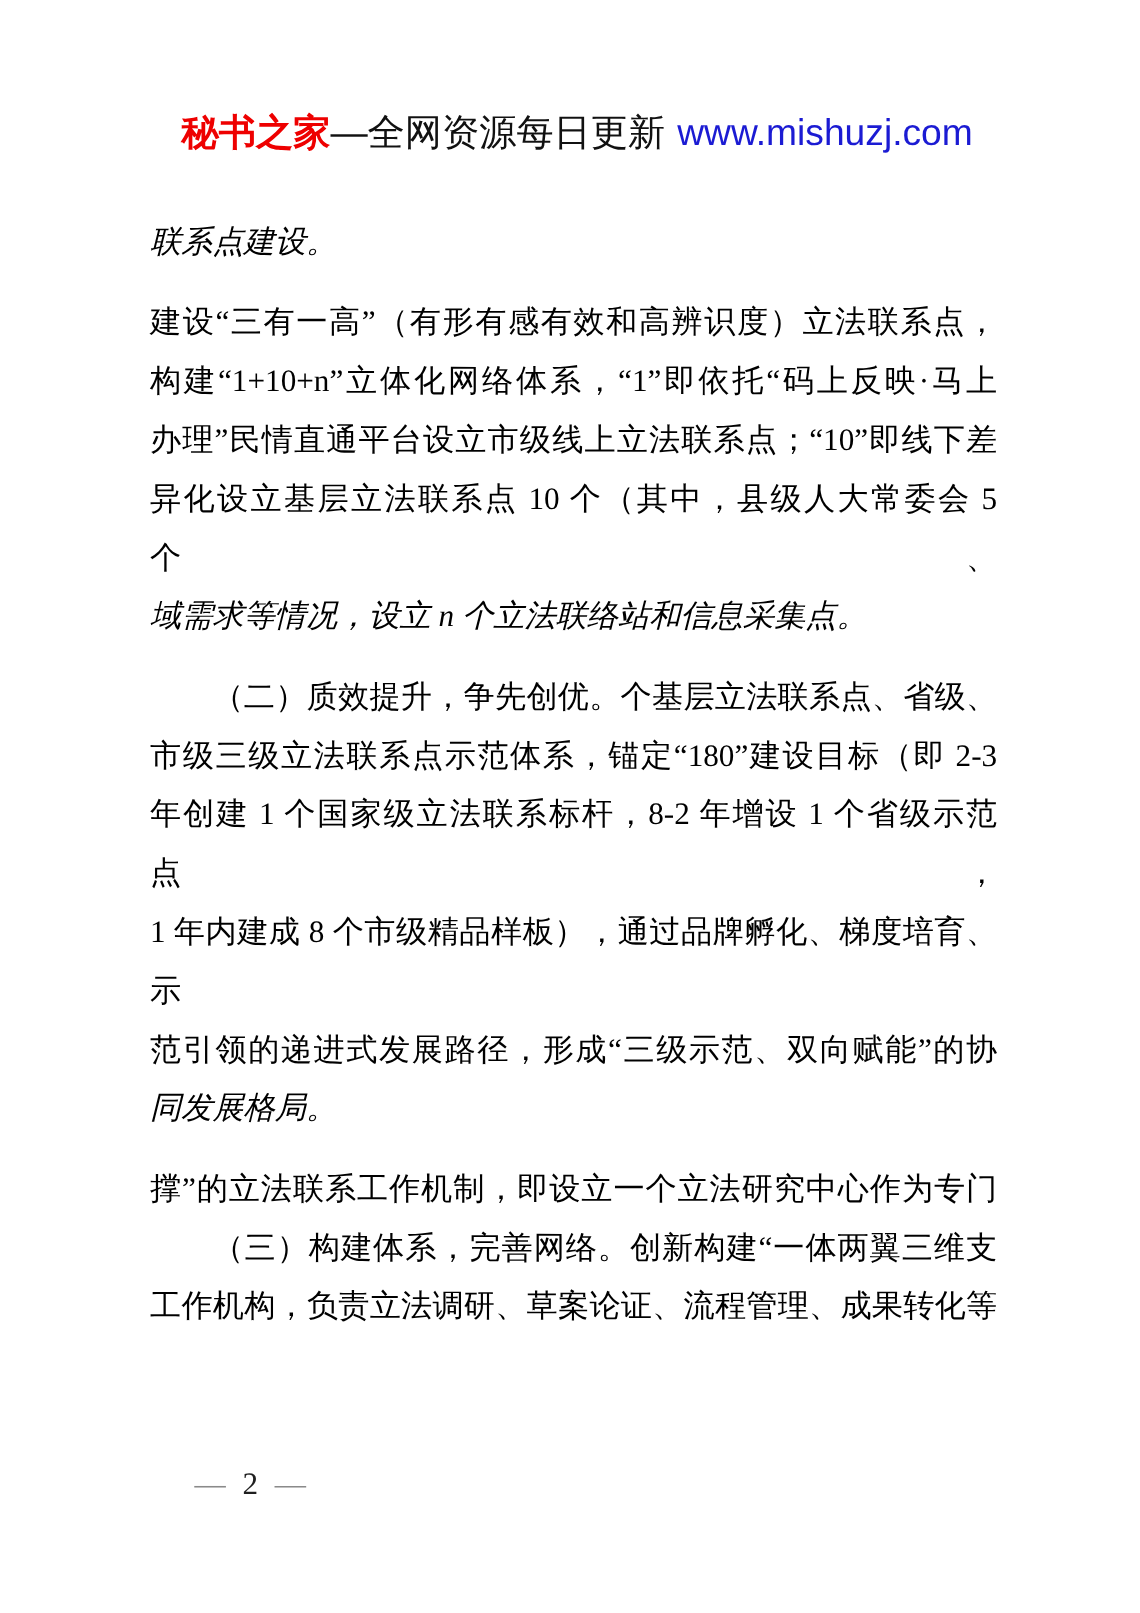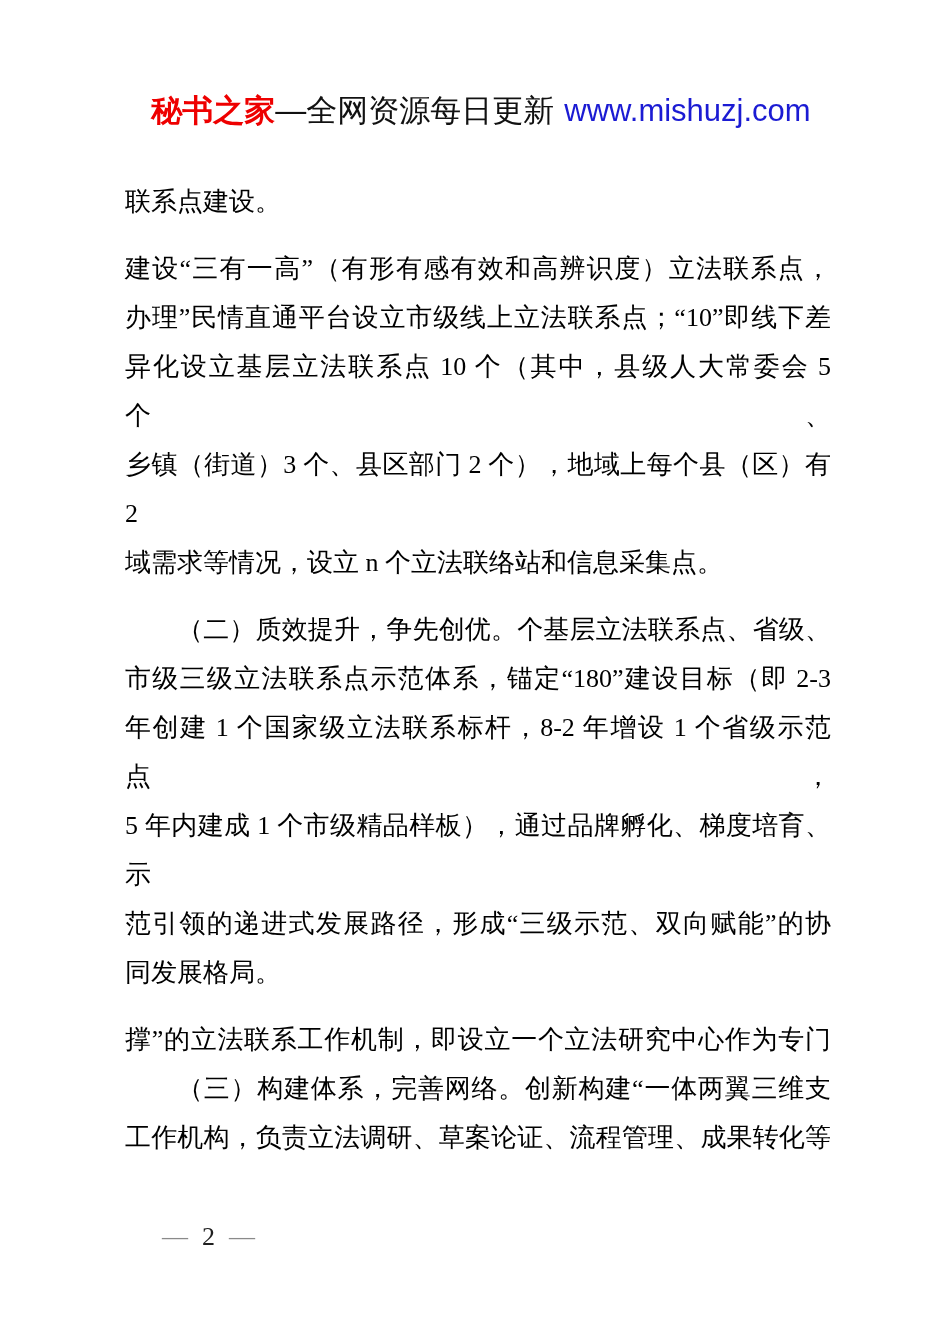--- a/index.html
+++ b/index.html
@@ -38,21 +38,21 @@
     color: #000000;
     letter-spacing: 0;
   }
   .paragraph + .paragraph { margin-top: 18px; }
   .line {
     text-align: justify;
     text-align-last: justify;
     min-height: 49px;
   }
   .line.first { text-indent: 2em; }
-  .line.last  { text-align-last: left; }
+  .line.last  { text-align-last: left; font-style: italic; }
   .footer {
     position: absolute;
     left: 162px;
     top: 1222px;
     font-size: 26px;
     font-family: "Liberation Serif", "DejaVu Serif", serif;
     white-space: nowrap;
   }
   .footer .pagenum { margin: 0 14px; }
 </style>
@@ -64,30 +64,30 @@
   <div class="header">
     <span class="brand" style="color: rgb(238, 0, 0);">秘书之家</span><span class="sep">—</span><span class="tagline">全网资源每日更新</span><span class="url" style="color: rgb(27, 27, 211);">www.mishuzj.com</span>
   </div>
 
   <div class="doc-body">
       <div class="paragraph">
         <div class="line last">联系点建设。</div>
       </div>
       <div class="paragraph">
         <div class="line">建设“三有一高”（有形有感有效和高辨识度）立法联系点，</div>
+        <div class="line">构建“1+10+n”立体化网络体系，“1”即依托“码上反映·马上</div>
         <div class="line">办理”民情直通平台设立市级线上立法联系点；“10”即线下差</div>
         <div class="line">异化设立基层立法联系点 10 个（其中，县级人大常委会 5 个、</div>
-        <div class="line">乡镇（街道）3 个、县区部门 2 个），地域上每个县（区）有 2</div>
         <div class="line last">域需求等情况，设立 n 个立法联络站和信息采集点。</div>
       </div>
       <div class="paragraph">
         <div class="line first">（二）质效提升，争先创优。个基层立法联系点、省级、</div>
         <div class="line">市级三级立法联系点示范体系，锚定“180”建设目标（即 2-3</div>
         <div class="line">年创建 1 个国家级立法联系标杆，8-2 年增设 1 个省级示范点，</div>
-        <div class="line">5 年内建成 1 个市级精品样板），通过品牌孵化、梯度培育、示</div>
+        <div class="line">1 年内建成 8 个市级精品样板），通过品牌孵化、梯度培育、示</div>
         <div class="line">范引领的递进式发展路径，形成“三级示范、双向赋能”的协</div>
         <div class="line last">同发展格局。</div>
       </div>
       <div class="paragraph">
         <div class="line">撑”的立法联系工作机制，即设立一个立法研究中心作为专门</div>
         <div class="line first">（三）构建体系，完善网络。创新构建“一体两翼三维支</div>
         <div class="line">工作机构，负责立法调研、草案论证、流程管理、成果转化等</div>
       </div>
     </div>
 

